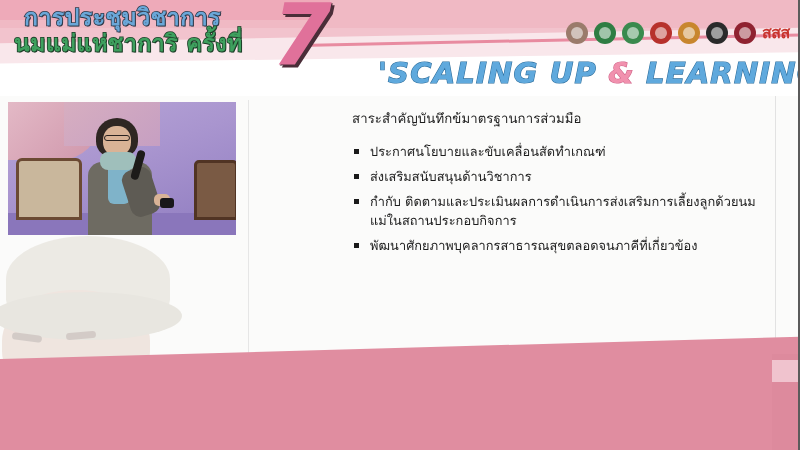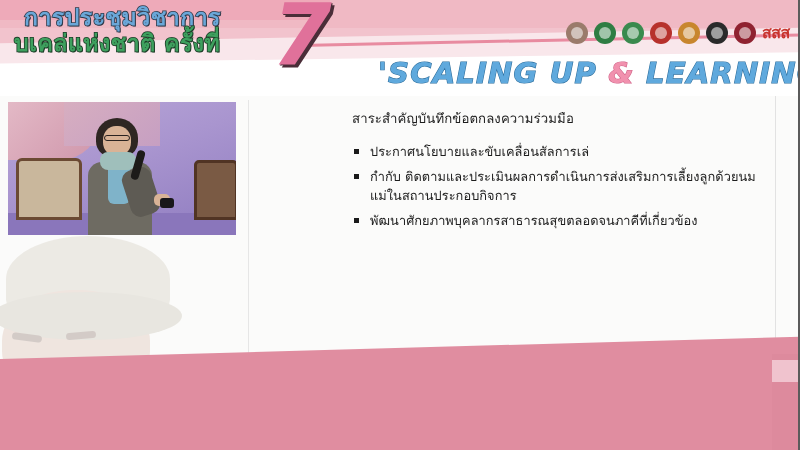--- a/index.html
+++ b/index.html
@@ -263,21 +263,21 @@
     <div class="band band-b"></div>
     <div class="band band-c"></div>
     <div class="band band-d"></div>
     <div class="band-skew"></div>
     <div class="band-white"></div>
     <div class="band-pinkline"></div>
 
     <div id="numeral7">7</div>
 
     <div id="title-line1">การประชุมวิชาการ</div>
-    <div id="title-line2">บเคล่แห่งชาติ ครั้งที่</div>
+    <div id="title-line2">นมแม่แห่ชาการิ ครั้งที่</div>
 
     <div id="tagline">
       <span>'SCALING UP </span><span class="amp">&amp;</span><span> LEARNING MORE'</span>
     </div>
 
     <div id="logos">
         <div class="logo" style="background: rgb(154, 123, 107);"></div>
         <div class="logo" style="background: rgb(47, 125, 67);"></div>
         <div class="logo" style="background: rgb(58, 138, 78);"></div>
         <div class="logo" style="background: rgb(183, 49, 44);"></div>
@@ -315,24 +315,25 @@
     <div class="baby-mouth"></div>
     <div class="baby-teeth"></div>
     <div class="baby-body"></div>
   </div>
 
   <div id="divider"></div>
   <div id="divider-right"></div>
 
   <div id="content">
     <div class="lead">
-      <div>สาระสำคัญบันทึกข้อตกลงความร่วมมือ</div>
+      <div>สาระสำคัญบันทึกข้มาตรฐานการส่วมมือ</div>
     </div>
     <ul id="bullets">
-        <li>ประกาศนโยบายและขับเคลื่อนสัลการเล่</li>
+        <li>ประกาศนโยบายและขับเคลื่อนสัดทำเกณฑ่</li>
+        <li>ส่งเสริมสนับสนุนด้านวิชาการ</li>
         <li>กำกับ ติดตามและประเมินผลการดำเนินการส่งเสริมการเลี้ยงลูกด้วยนมแม่ในสถานประกอบกิจการ</li>
         <li>พัฒนาศักยภาพบุคลากรสาธารณสุขตลอดจนภาคีที่เกี่ยวข้อง</li>
       </ul>
   </div>
 
   <div id="bottom-band-light"></div>
   <div id="bottom-band"></div>
   <div id="bottom-right-block-light"></div>
   <div id="bottom-right-block"></div>
 

